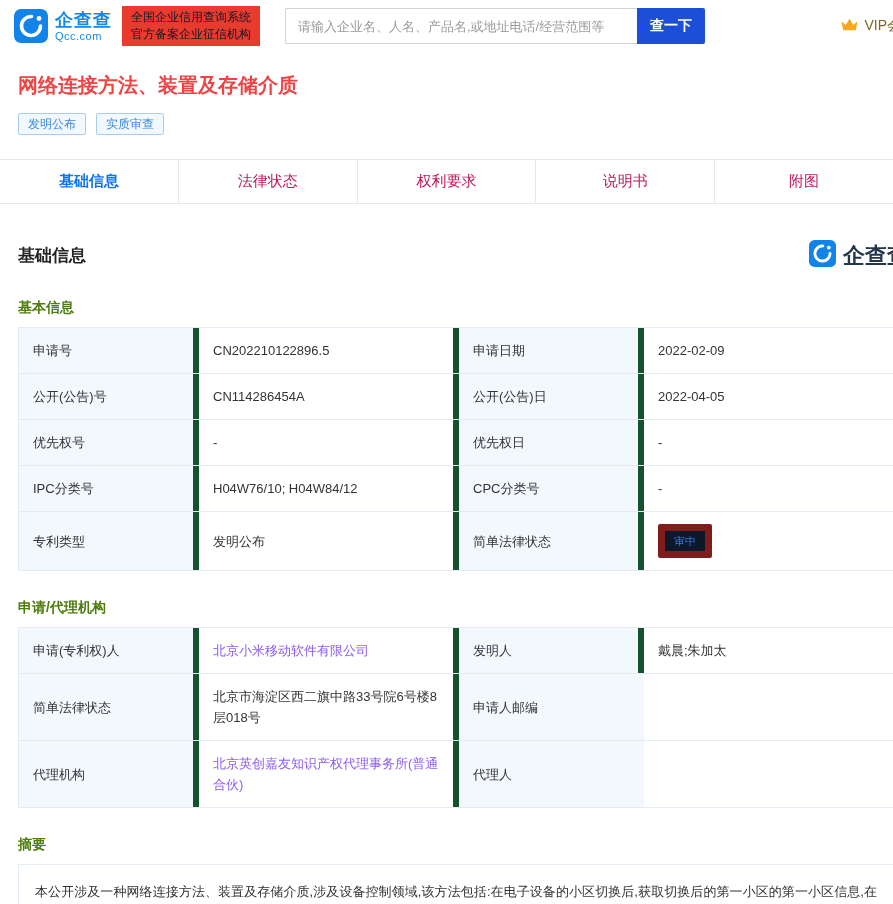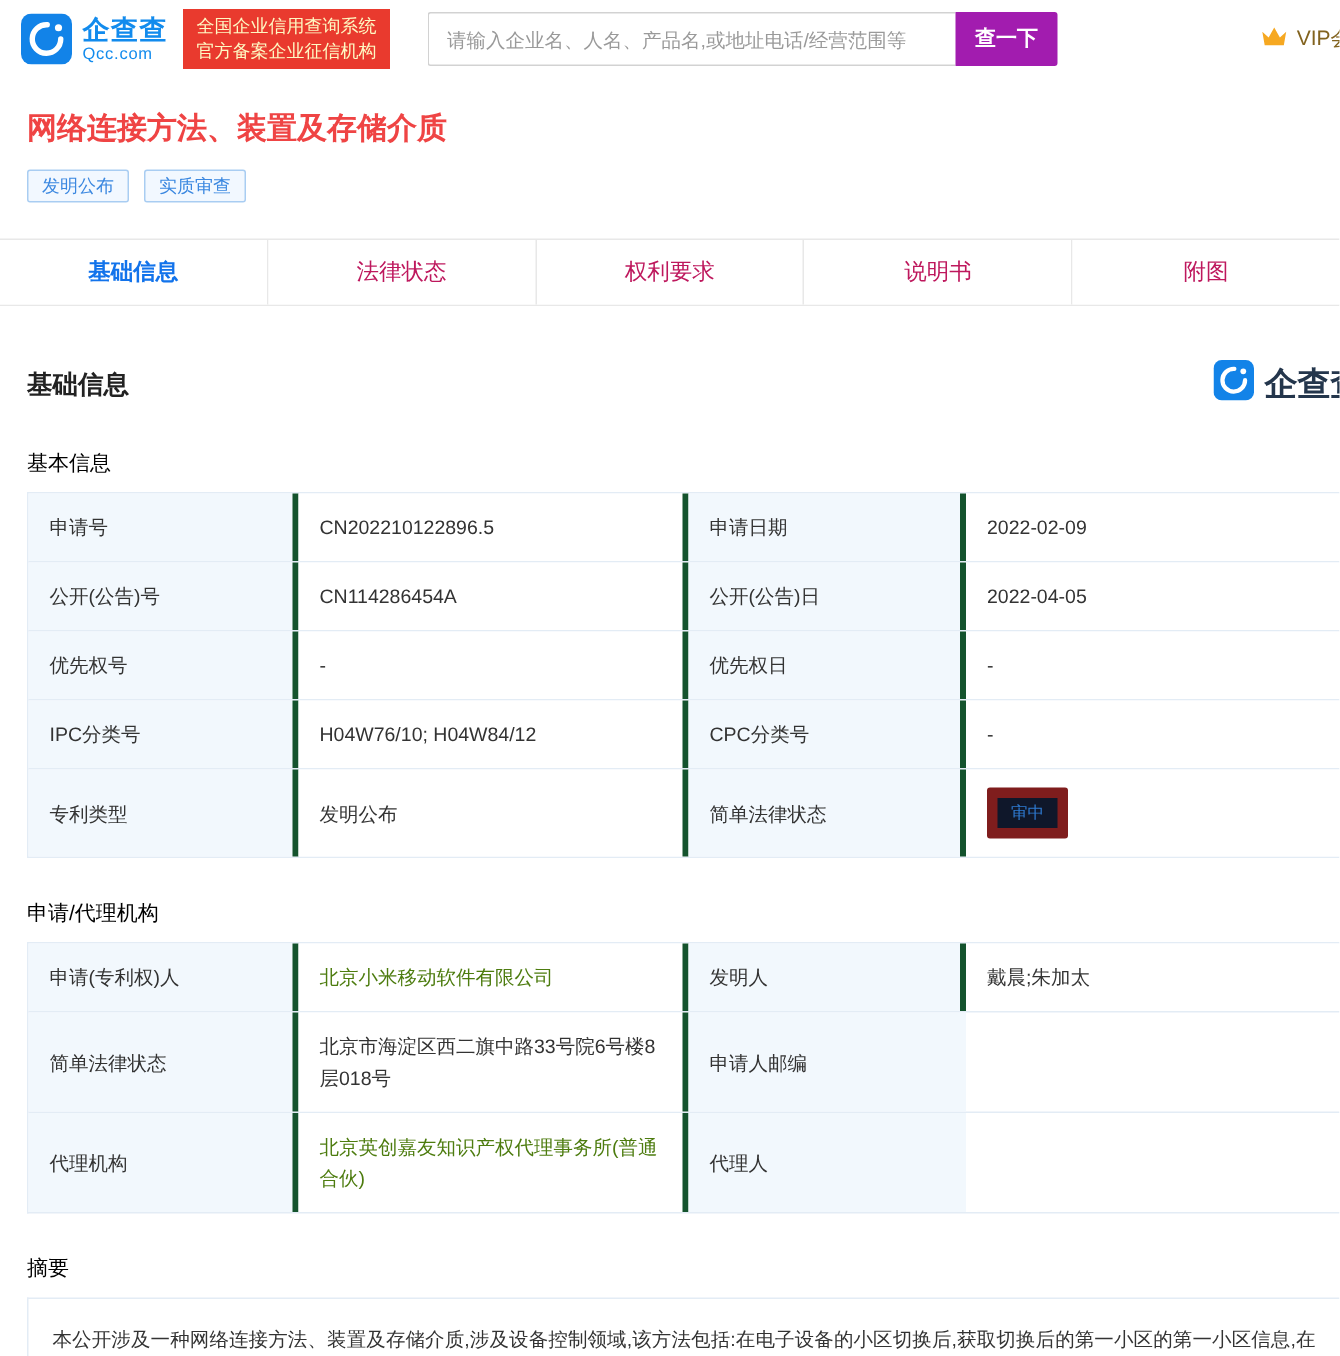--- a/index.html
+++ b/index.html
@@ -7,27 +7,27 @@
   html,body{width:893px;height:904px;overflow:hidden;background:#fff;
     font-family:"Liberation Sans","DejaVu Sans",sans-serif;color:#333}
 
   
   .topbar{display:flex;align-items:center;height:52px;padding-left:14px}
   .logo{display:flex;align-items:center;gap:7px;cursor:pointer}
   .logo-icon svg{display:block}
   .logo-texts{display:flex;flex-direction:column;justify-content:center}
   .logo-brand{color:#128bed;font-size:18px;font-weight:700;line-height:20px;letter-spacing:1px}
   .logo-domain{color:#128bed;font-size:11px;line-height:12px;letter-spacing:.5px}
-  .banner{background:#e93a2e;color:#fef9c3;font-size:12px;line-height:17px;padding:3px 9px;
+  .banner{background:#e93a2e;color:#0f172a;font-size:12px;line-height:17px;padding:3px 9px;
     margin-left:10px;white-space:nowrap}
   .searchbox{display:flex;margin-left:25px}
   .search-input{width:352px;height:36px;border:1px solid #d2d2d2;border-right:none;
     padding:16px 12px;font-size:13px;outline:none;color:#333;border-radius:2px 0 0 2px}
   .search-input::placeholder{color:#9a9a9a}
-  .search-btn{width:68px;height:36px;background:#a21caf;color:#fff;border:none;
+  .search-btn{width:68px;height:36px;background:#1d4ed8;color:#fff;border:none;
     font-size:14px;font-weight:700;cursor:pointer;border-radius:0 2px 2px 0}
   .vip{display:flex;align-items:center;gap:5px;margin-left:auto;margin-right:-22px;
     white-space:nowrap;color:#82631f;font-size:14px;cursor:pointer}
 
   
   .patent-title{margin:20px 18px 0;font-size:20px;font-weight:700;color:#ef4444}
   .tags{display:flex;gap:10px;margin:14px 18px 0}
   .tag{font-size:12px;color:#3a87e0;border:1px solid #a9cdf2;background:#f2f8ff;
     padding:2px 9px;border-radius:2px;line-height:16px}
 
@@ -38,30 +38,30 @@
     color:#be185d;border-right:1px solid #e8e8e8;cursor:pointer;background:#fff}
   .tab:last-child{border-right:none}
   .tab.active{color:#1273eb;font-weight:700}
 
   
   .content{padding-left:18px}
   .section-head{display:flex;justify-content:space-between;align-items:center;margin-top:36px}
   .section-title{font-size:17px;font-weight:700;color:#222}
   .watermark{display:flex;align-items:center;gap:7px;margin-right:-16px;white-space:nowrap}
   .watermark-text{font-size:22px;font-weight:700;color:#24364c}
-  .sub-heading{margin:28px 0 10px;font-size:14px;font-weight:400;color:#000000}
+  .sub-heading{margin:28px 0 10px;font-size:14px;font-weight:700;color:#4d7c0f}
 
   .info-table{border:1px solid #e3ecf5;border-right:none}
   .trow{display:grid;grid-template-columns:180px 260px 185px 1fr;border-bottom:1px solid #e3ecf5}
   .trow:last-child{border-bottom:none}
-  .cell{padding:12px 14px;font-size:13px;line-height:21px;border-right:4px solid #14532d;
+  .cell{padding:12px 14px;font-size:13px;line-height:21px;border-right:6px solid #14532d;
     display:flex;align-items:center;background:#fff;color:#333}
   .cell:last-child{border-right:none}
   .cell.th{background:#f2f8fd}
-  .cell a{color:#4d7c0f;text-decoration:none;cursor:pointer}
+  .cell a{color:#8b5cf6;text-decoration:none;cursor:pointer}
   .status-tag{display:inline-block;font-size:11px;line-height:16px;color:#2e7bd3;
     border:7px solid #7f1d1d;background:#0f172a;padding:2px 9px;border-radius:2px}
 
   .abstract-box{border:1px solid #e3ecf5;border-right:none;margin-top:10px;
     padding:13px 16px;font-size:13px;line-height:27px;color:#333;text-align:justify}
 </style>
 </head>
 <body>
 
 <div class="page">

